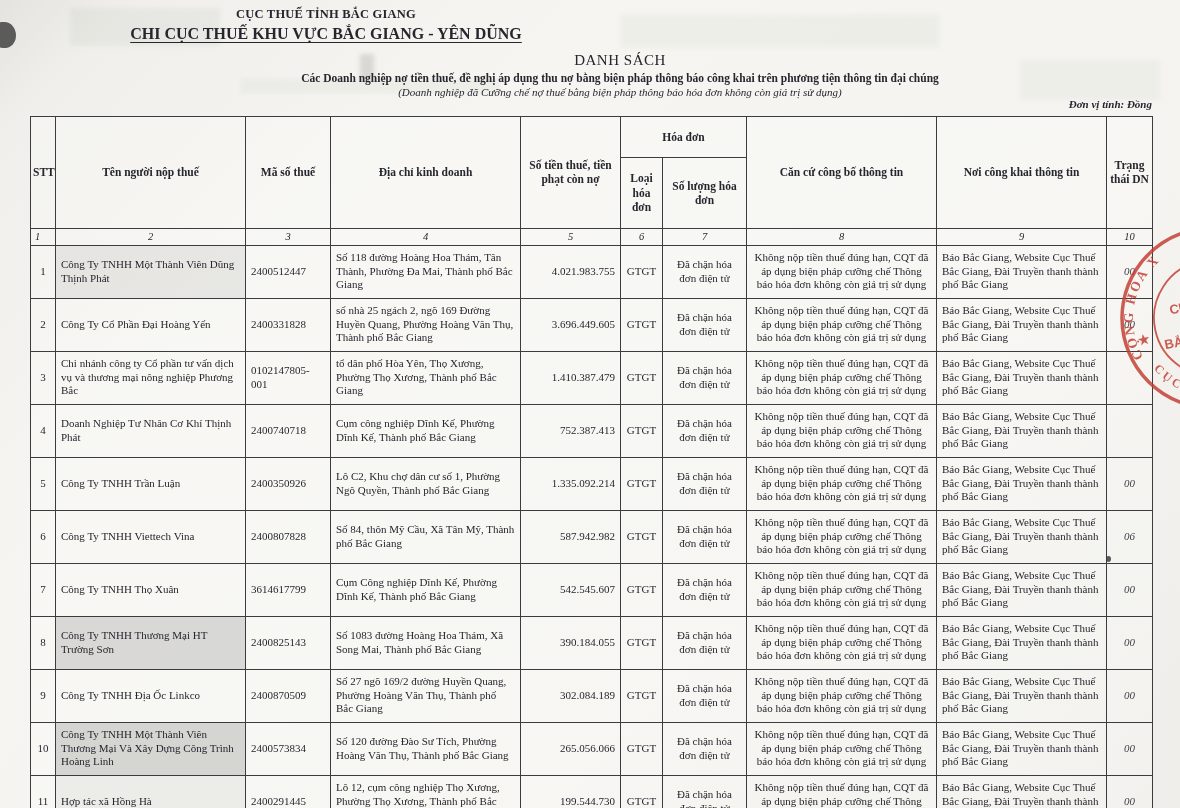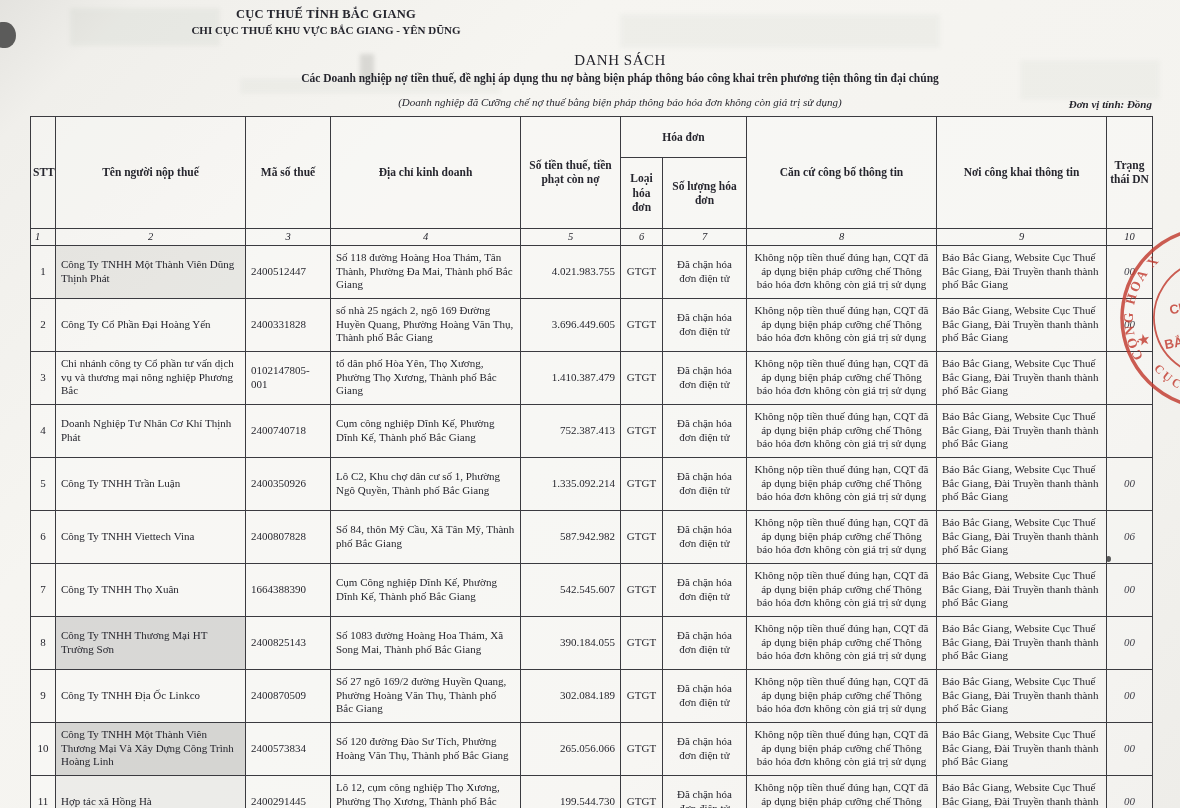--- a/index.html
+++ b/index.html
@@ -10,26 +10,26 @@
     font-family:"Liberation Serif","DejaVu Serif",serif;
     color:#26262e;
   }
   
   .blob{position:absolute;background:#2c2c2c;opacity:.75;border-radius:40% 60% 55% 45%;}
   .ghost{position:absolute;background:#9aa89a;filter:blur(2px);}
   .speck{position:absolute;background:#222;border-radius:50%;}
 
   .org-block{position:absolute;left:118px;top:6px;width:416px;text-align:center;line-height:1.35;}
   .org-parent{font-weight:bold;font-size:12.5px;letter-spacing:.2px;}
-  .org-child{font-weight:bold;font-size:11px;text-underline-offset:3px;}
+  .org-child{font-weight:bold;font-size:16px;text-decoration:underline;text-underline-offset:3px;}
 
   .title-block{position:absolute;left:70px;top:52px;width:1100px;text-align:center;}
   .doc-title{font-weight:normal;font-size:15px;letter-spacing:.5px;}
   .doc-subtitle{font-weight:bold;font-size:11.5px;margin-top:3px;}
-  .doc-note{font-style:italic;font-size:11px;margin-top:12px;}
+  .doc-note{font-style:italic;font-size:11px;margin-top:2px;}
   .unit-note{position:absolute;right:28px;top:98px;font-style:italic;font-size:11px;font-weight:bold;}
 
   table.main{
     position:absolute;left:30px;top:116px;width:1122px;
     border-collapse:collapse;table-layout:fixed;
     background:rgba(255,255,255,.25);
   }
   table.main th,table.main td{border:1px solid #3b3b40;}
   thead th{font-weight:bold;font-size:11.5px;text-align:center;padding:13px 2px;line-height:1.25;}
   tr.idx td{font-style:italic;font-size:10.5px;text-align:center;padding:1px 4px;height:14px;}
@@ -189,21 +189,21 @@
           <td class="c-amount">587.942.982</td>
           <td class="c-type">GTGT</td>
           <td class="c-qty">Đã chặn hóa đơn điện tử</td>
           <td class="c-basis">Không nộp tiền thuế đúng hạn, CQT đã áp dụng biện pháp cưỡng chế Thông báo hóa đơn không còn giá trị sử dụng</td>
           <td class="c-place">Báo Bắc Giang,  Website Cục Thuế Bắc Giang, Đài Truyền thanh thành phố Bắc Giang</td>
           <td class="c-status">06</td>
         </tr>
         <tr>
           <td class="c-stt">7</td>
           <td class="c-name">Công Ty TNHH Thọ Xuân</td>
-          <td class="c-tax">1664388390</td>
+          <td class="c-tax">3614617799</td>
           <td class="c-addr">Cụm Công nghiệp Dĩnh Kế, Phường Dĩnh Kế, Thành phố Bắc Giang</td>
           <td class="c-amount">542.545.607</td>
           <td class="c-type">GTGT</td>
           <td class="c-qty">Đã chặn hóa đơn điện tử</td>
           <td class="c-basis">Không nộp tiền thuế đúng hạn, CQT đã áp dụng biện pháp cưỡng chế Thông báo hóa đơn không còn giá trị sử dụng</td>
           <td class="c-place">Báo Bắc Giang,  Website Cục Thuế Bắc Giang, Đài Truyền thanh thành phố Bắc Giang</td>
           <td class="c-status">00</td>
         </tr>
         <tr>
           <td class="c-stt">8</td>

